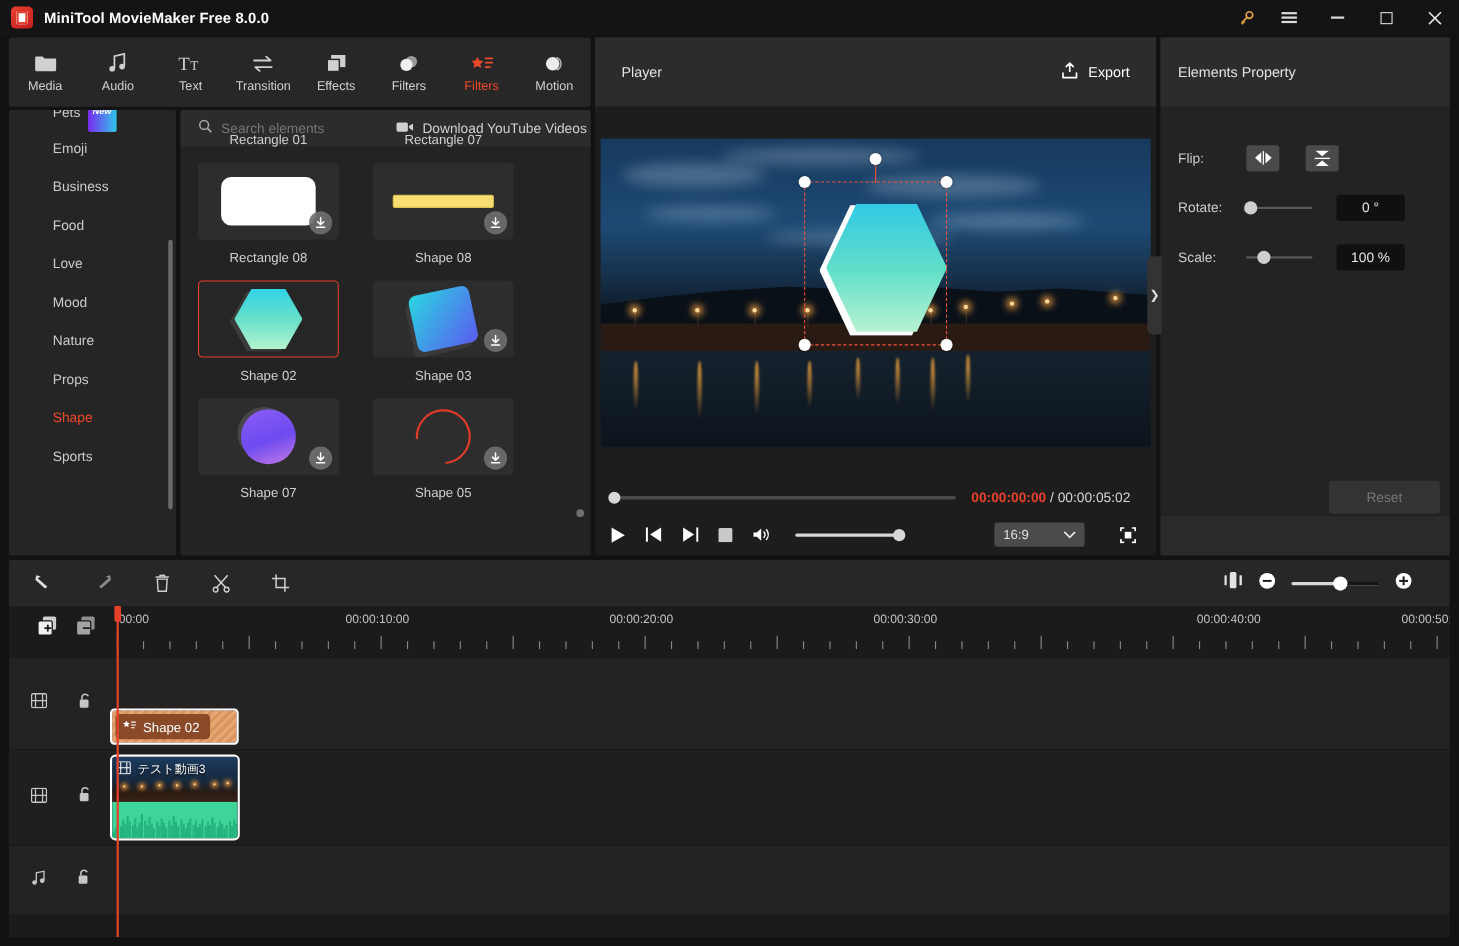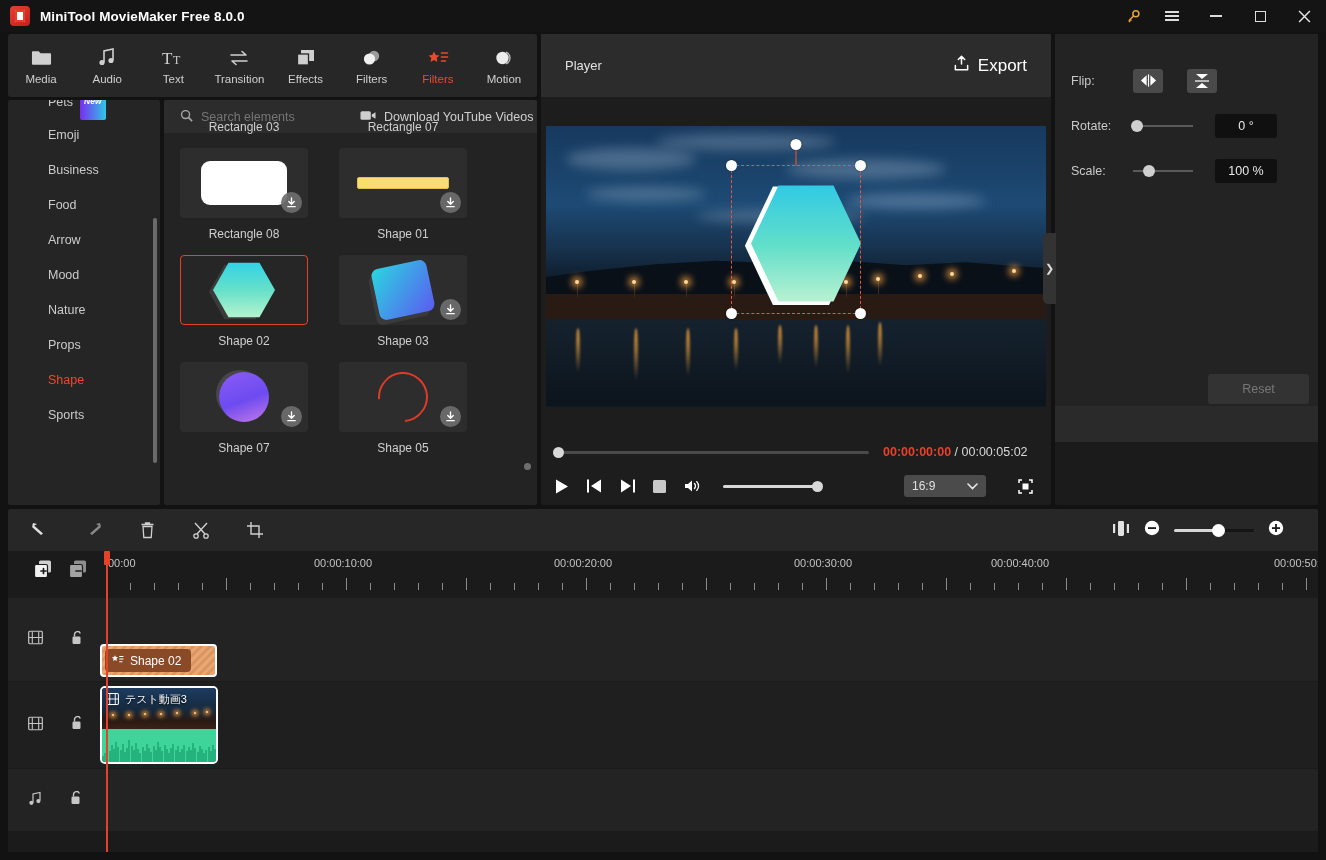--- a/index.html
+++ b/index.html
@@ -80,21 +80,21 @@
     background:linear-gradient(160deg,#8b5cf6,#6d4bf0 55%,#c47ae8); box-shadow:-4px -3px 0 -1px #474747;}
   .ring5{ width:50px; height:50px; border-radius:50%; border:2px solid #e03a28;
     border-bottom-color:transparent; transform:rotate(40deg);}
 
   
   .player{ position:absolute; left:541px; top:34px; width:510px; height:471px;
     background:#1d1d1d; border-radius:2px; }
   .playerhead{ height:63px; background:#2c2c2c; display:flex; align-items:center; }
   .playerhead .ptitle{ margin-left:24px; font-size:13px; color:#e2e2e2;}
   .exportbtn{ margin-left:auto; margin-right:24px; display:flex; align-items:center; gap:8px;
-    color:#fff; font-size:17px; }
+    color:#fff; font-size:13px; }
   .stage{ height:338px; display:flex; align-items:center; justify-content:center; background:#1d1d1d;}
   .video{ position:relative; width:500px; height:281px; overflow:hidden;
     background:linear-gradient(180deg,#17395e 0%,#1d4a74 28%,#16304a 45%,#0d1a27 56%,#101b26 100%);}
   .cloud{ position:absolute; background:rgba(185,205,225,.30); border-radius:50%; filter:blur(6px);}
   .hills{ position:absolute; left:0; top:44%; width:100%; height:18%; background:#0a1018;
     clip-path:polygon(0 55%,10% 42%,22% 30%,34% 23%,46% 28%,58% 22%,72% 32%,84% 26%,100% 38%,100% 100%,0 100%);}
   .bridge{ position:absolute; left:0; top:60%; width:100%; height:9%; background:#2a1a14;}
   .water{ position:absolute; left:0; top:69%; width:100%; height:31%;
     background:linear-gradient(180deg,#15222e,#0c141c);}
   .lamp{ position:absolute; width:4px; height:4px; border-radius:50%; background:#ffd79a;
@@ -302,21 +302,21 @@
   </div>
 
   <div class="catpanel">
     <div class="catlist" style="top:-17px">
       <div class="cat">
         <span>Pets</span><span class="newbadge">New</span>
       </div>
       <div class="cat"><span>Emoji</span></div>
       <div class="cat"><span>Business</span></div>
       <div class="cat"><span>Food</span></div>
-      <div class="cat"><span>Arrow</span></div>
+      <div class="cat"><span>Love</span></div>
       <div class="cat"><span>Mood</span></div>
       <div class="cat"><span>Nature</span></div>
       <div class="cat"><span>Props</span></div>
       <div class="cat active"><span>Shape</span></div>
       <div class="cat"><span>Sports</span></div>
     </div>
     <div class="cat-scroll"></div>
   </div>
 
   <div class="elempanel">
@@ -339,21 +339,21 @@
         </span>
         <span>Download YouTube Videos</span>
       </div>
     </div>
 
     <div class="grid">
       <div class="gridinner">
 
         <div class="row">
           <div class="cell">
-              <div class="caption">Rectangle 03</div>
+              <div class="caption">Rectangle 01</div>
             </div>
           <div class="cell">
               <div class="caption">Rectangle 07</div>
             </div>
         </div>
 
         <div class="row">
           <div class="cell">
             <div class="thumb">
               <div class="sh-rect08"></div>
@@ -367,21 +367,21 @@
           </div>
           <div class="cell">
             <div class="thumb">
               <div class="sh-shape01"></div>
               <div class="dlbtn">
                 <svg width="11" height="11" viewBox="0 0 12 12">
                     <path d="M6 1v6M3 5l3 3 3-3M2 10.5h8" stroke="#fff" stroke-width="1.5" fill="none" stroke-linecap="round" stroke-linejoin="round"></path>
                   </svg>
               </div>
             </div>
-            <div class="caption">Shape 01</div>
+            <div class="caption">Shape 08</div>
           </div>
         </div>
 
         <div class="row">
           <div class="cell">
             <div class="thumb sel">
               <div class="hexwrap">
                 <div class="hex shadow"></div>
                   <div class="hex main"></div>
               </div>
@@ -546,20 +546,23 @@
               <path d="M1 4V1h3M11 1h3v3M14 11v3h-3M4 14H1v-3" stroke="#fff" stroke-width="1.5" fill="none"></path>
               <rect x="4.5" y="4.5" width="6" height="6" fill="#fff"></rect>
             </svg>
         </span>
       </div>
     </div>
   </div>
 
   <div class="props">
     <div class="collapse">❯</div>
+    <div class="propshead">
+      <span>Elements Property</span>
+    </div>
     <div class="propsbody">
       <div class="prow">
         <div class="plabel">Flip:</div>
         <div class="flipbtn">
           <svg width="17" height="13" viewBox="0 0 18 13">
               <path d="M7 1 1 6.5 7 12z" fill="#fff"></path>
               <path d="M11 1l6 5.5L11 12z" fill="#fff"></path>
               <rect x="8.4" y="0" width="1.2" height="13" fill="#fff"></rect>
             </svg>
         </div>
@@ -672,21 +675,21 @@
                 <rect x="0.5" y="4.5" width="13" height="13" rx="1.8" fill="#a3a3a3" stroke="#1b1b1b" stroke-width="1.2"></rect>
                 <path d="M7 11h5" stroke="#1b1b1b" stroke-width="1.7" stroke-linecap="round"></path>
               </svg>
           </span>
         </div>
         <div class="rulermarks">
           <div class="tlabel" style="left:2px">00:00</div>
           <div class="tlabel" style="left:208px">00:00:10:00</div>
           <div class="tlabel" style="left:448px">00:00:20:00</div>
           <div class="tlabel" style="left:688px">00:00:30:00</div>
-          <div class="tlabel" style="left:885px">00:00:40:00</div>
+          <div class="tlabel" style="left:982px">00:00:40:00</div>
           <div class="tlabel" style="left:1168px">00:00:50:0</div>
           <div id="ticks">
               <div class="tick" style="left:0px;height:12px"></div>
               <div class="tick" style="left:24px;height:7px"></div>
               <div class="tick" style="left:48px;height:7px"></div>
               <div class="tick" style="left:72px;height:7px"></div>
               <div class="tick" style="left:96px;height:7px"></div>
               <div class="tick" style="left:120px;height:12px"></div>
               <div class="tick" style="left:144px;height:7px"></div>
               <div class="tick" style="left:168px;height:7px"></div>

